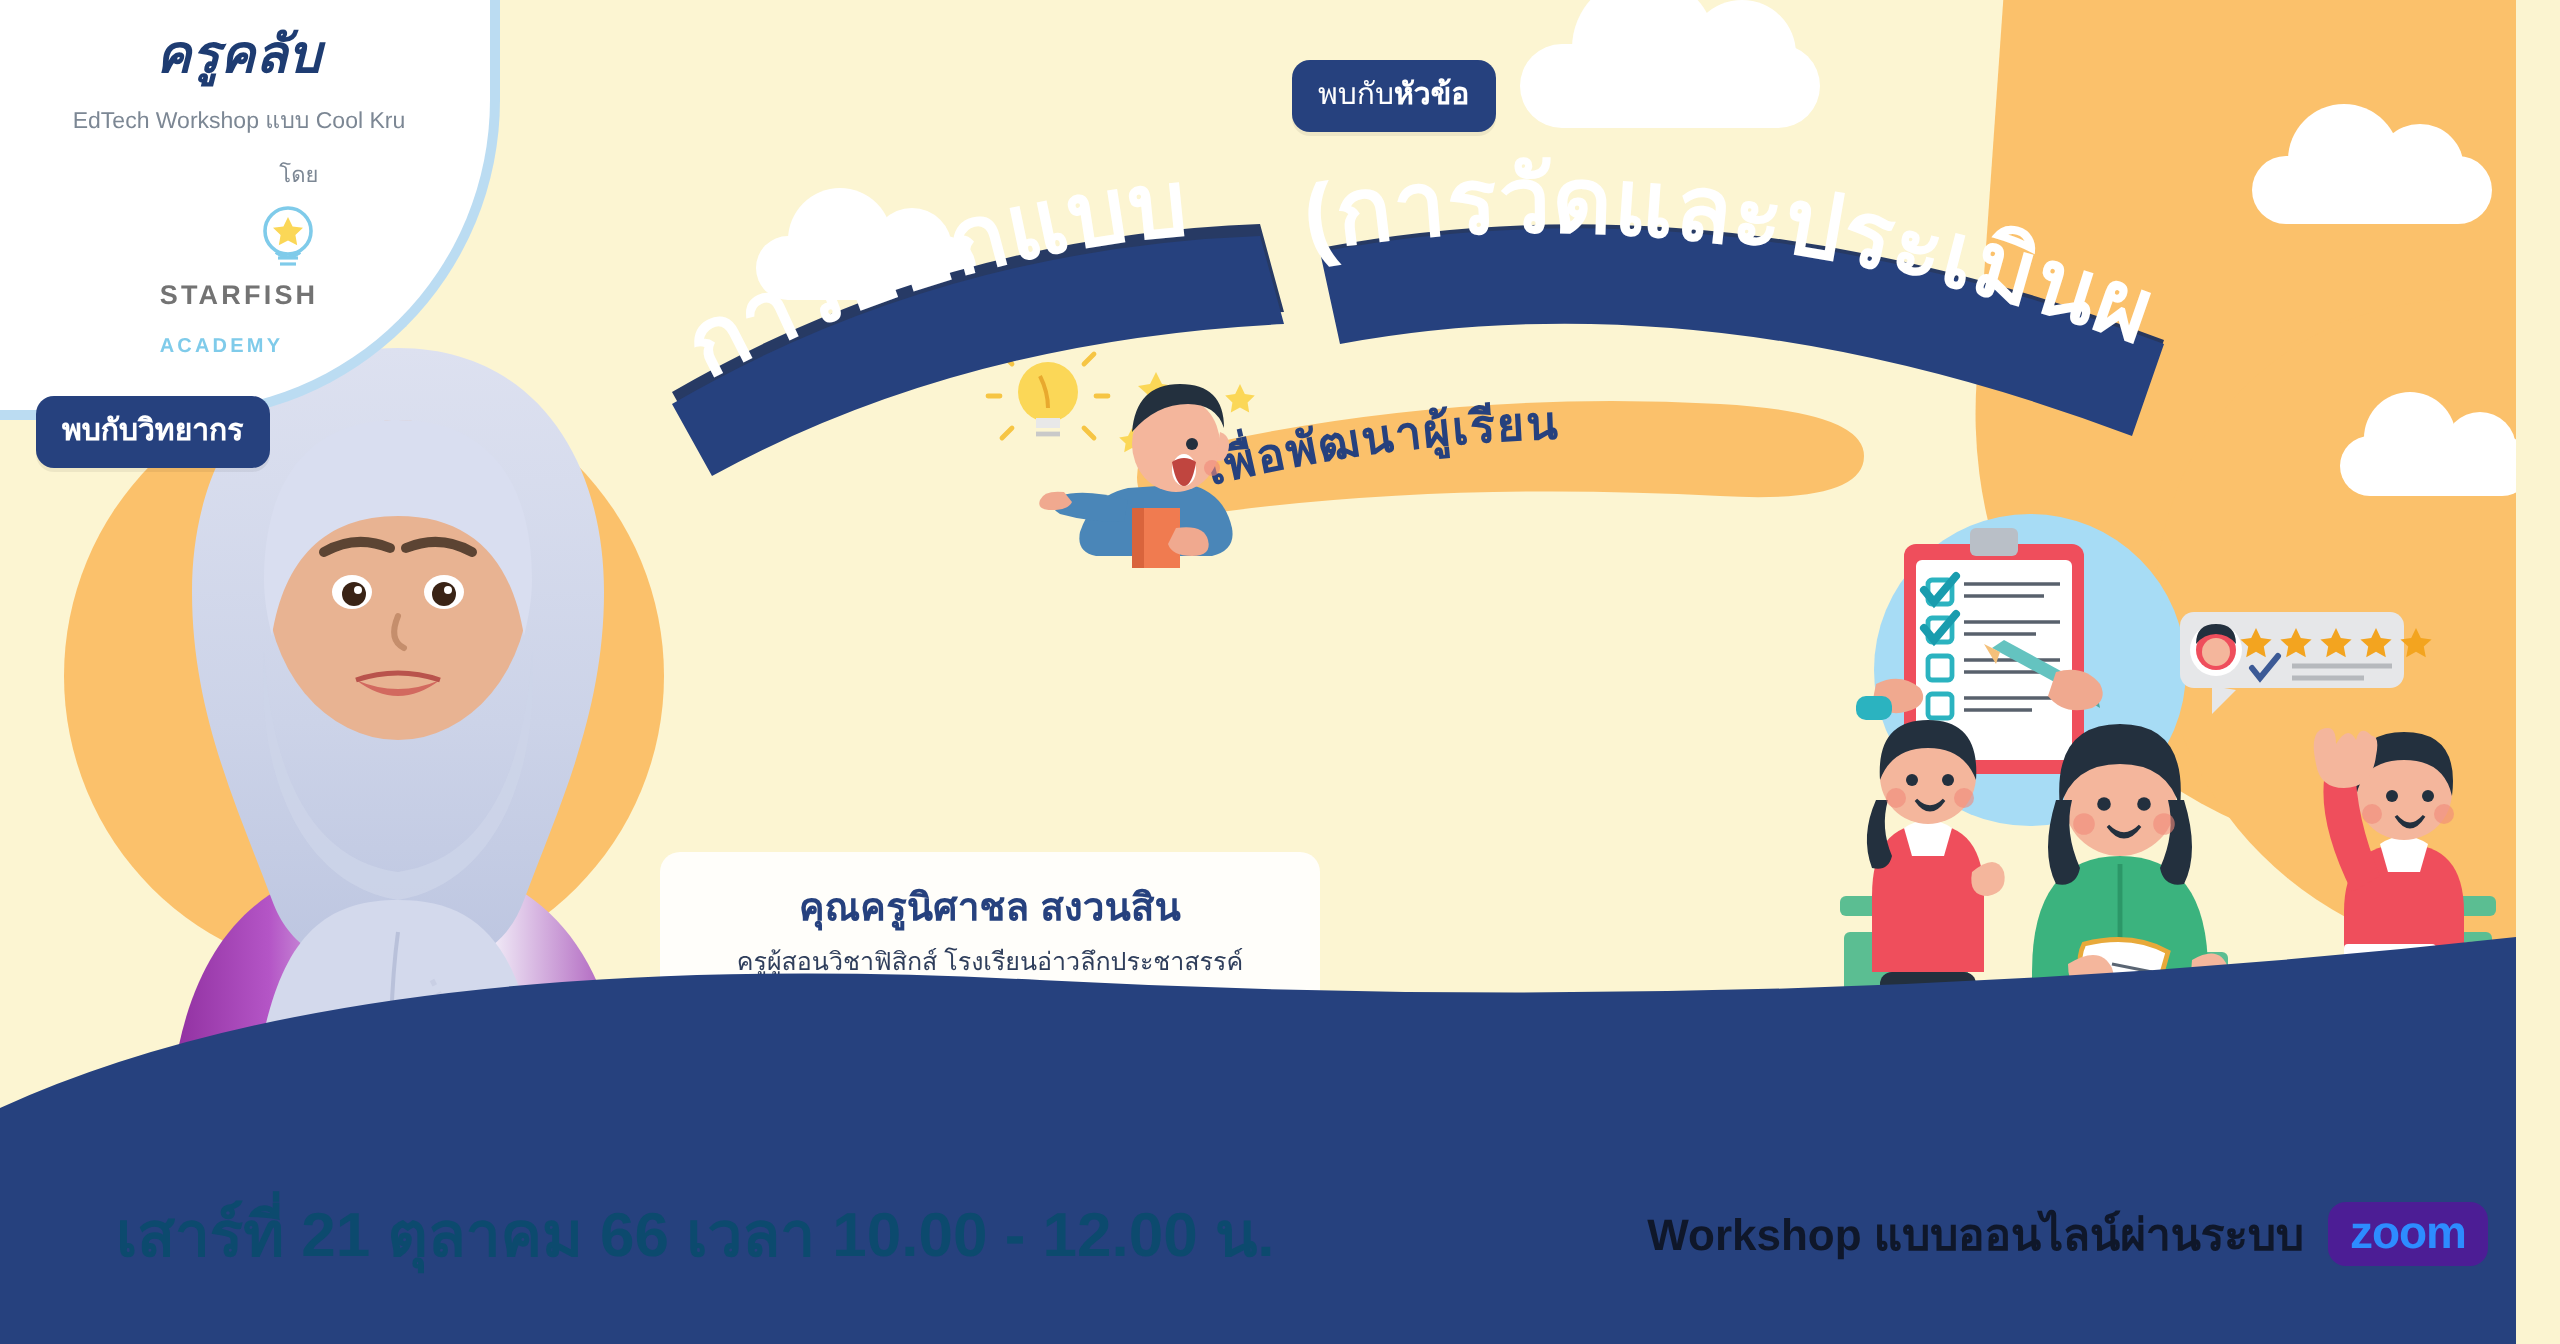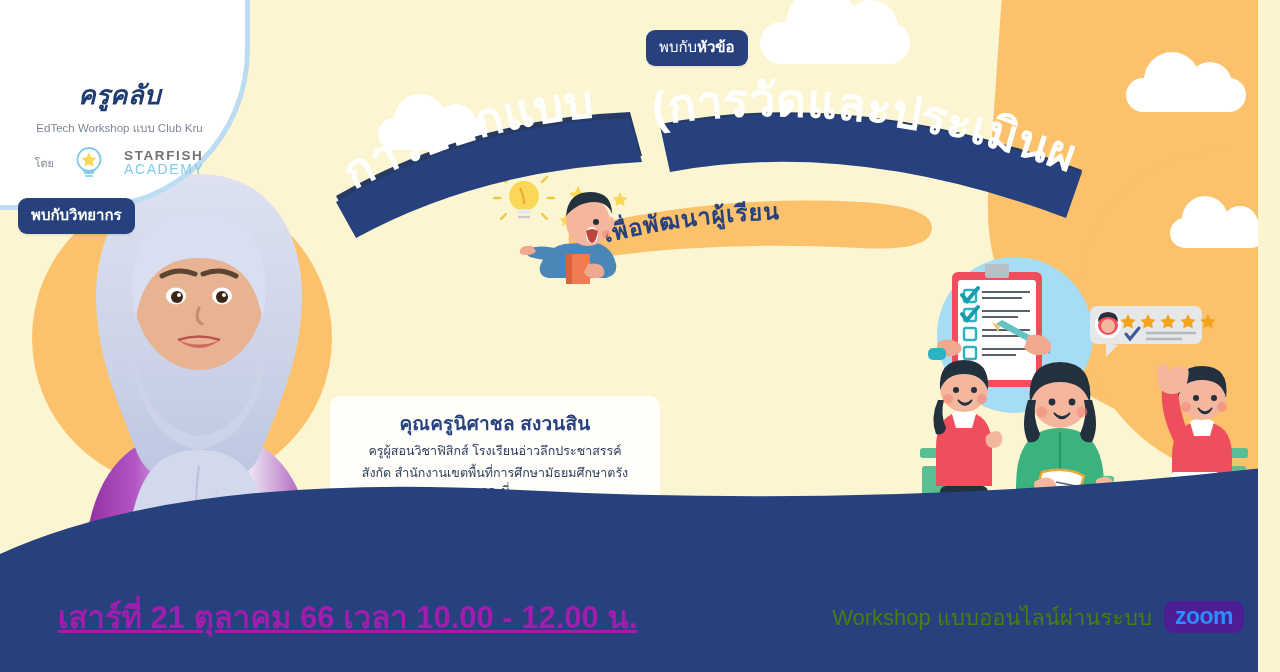--- a/index.html
+++ b/index.html
@@ -62,26 +62,26 @@
   }
   .kru-title {
     color: #1E3C72; font-weight: bold; font-style: italic;
     font-size: 26px; line-height: 1.15; text-align: center;
     letter-spacing: .3px;
   }
   .kru-sub {
     color: #7C8794; font-size: 11.5px; margin-top: 8px; text-align: center;
   }
   .logo-row {
-    display: flex; align-items: center; gap: 20px; margin-top: 9px;
+    display: flex; align-items: flex-end; gap: 6px; margin-top: 9px; flex-direction: column;
   }
   .logo-doy { color: #7C8794; font-size: 11px; }
   .logo-text { line-height: 1.0; }
   .logo-star { color: #737373; font-size: 13.5px; font-weight: bold; letter-spacing: 1.6px; }
-  .logo-acad { color: #7FCBEA; font-size: 14px; font-weight: normal; letter-spacing: 1.6px; }
+  .logo-acad { color: #7FCBEA; font-size: 10px; font-weight: bold; letter-spacing: 1.6px; margin-top: 15px; }
 
   
   .photo-circle {
     position: absolute; left: 32px; top: 188px;
     width: 300px; height: 300px; border-radius: 50%;
     background: #FBC16B; z-index: 3;
   }
   .speaker-photo {
     position: absolute; left: 66px; top: 150px;
     width: 266px; height: 430px; z-index: 5;
@@ -110,21 +110,21 @@
   }
 
   
   .mascot { position: absolute; left: 492px; top: 168px; z-index: 14; }
 
   
   .illus { position: absolute; left: 900px; top: 250px; z-index: 8; }
 
   
   .name-card {
-    position: absolute; left: 330px; top: 396px;
+    position: absolute; left: 330px; top: 426px;
     width: 330px; padding: 12px 16px 12px;
     background: rgba(255,255,255,.88);
     border-radius: 10px; text-align: center; z-index: 16;
   }
   .name-main {
     color: #26417E; font-size: 19px; font-weight: bold; letter-spacing: .2px;
   }
   .name-line {
     color: #2F3E5B; font-size: 12.5px; line-height: 1.45; margin-top: 4px;
   }
@@ -132,24 +132,24 @@
   
   .footer-wave {
     position: absolute; left: 0; bottom: 0; width: 1280px; height: 210px; z-index: 18;
   }
   .footer-content {
     position: absolute; left: 0; bottom: 0; width: 1280px; height: 100px;
     display: flex; align-items: center; justify-content: space-between;
     padding: 0 36px 10px 58px; z-index: 19;
   }
   .footer-date {
-    color: #a21caf; font-size: 31px; font-weight: bold; white-space: nowrap; text-decoration: underline;
+    color: #0c4a6e; font-size: 31px; font-weight: bold; white-space: nowrap;
   }
   .footer-right { display: flex; align-items: center; gap: 12px; }
-  .footer-online { color: #4d7c0f; font-size: 22px; font-weight: normal; white-space: nowrap; }
+  .footer-online { color: #0f172a; font-size: 22px; font-weight: bold; white-space: nowrap; }
   .zoom-badge {
     background: #4c1d95; border-radius: 9px; padding: 4px 11px 5px;
     display: flex; align-items: center;
   }
   .zoom-badge span {
     color: #2D8CFF; font-size: 23px; font-weight: bold; letter-spacing: -.5px; line-height: 1;
   }
 </style>
 </head>
 <body>
@@ -210,21 +210,21 @@
     <path d="M133 300 C86 300 64 330 58 430 L208 430 C202 330 180 300 133 300 Z" fill="#D3D9EC"></path>
     <path d="M133 316 q-6 44 -2 114" stroke="#B9C1DA" stroke-width="2" fill="none"></path>
 
     <path d="M150 340 q14 26 22 54" stroke="#C9CFE4" stroke-width="2.5" fill="none" stroke-dasharray="3 4"></path>
   </svg>
 
   <div class="left-card">
     <div class="kru-title">
       <div>ครูคลับ</div>
     </div>
-    <div class="kru-sub">EdTech Workshop แบบ Club Kru</div>
+    <div class="kru-sub">EdTech Workshop แบบ Cool Kru</div>
     <div class="logo-row">
       <span class="logo-doy">โดย</span>
       <svg width="30" height="33" viewBox="0 0 30 33">
         <circle cx="15" cy="13.5" r="11.5" fill="none" stroke="#7FCBEA" stroke-width="1.8"></circle>
         <path d="M15 6.5 l2.3 4.7 5.2 .7 -3.8 3.6 .9 5.1 -4.6-2.4 -4.6 2.4 .9-5.1 -3.8-3.6 5.2-.7 Z" fill="#FBD757"></path>
         <path d="M9 24 q6 5 12 0" fill="none" stroke="#7FCBEA" stroke-width="1.8"></path>
         <line x1="10" y1="27" x2="20" y2="27" stroke="#7FCBEA" stroke-width="1.6"></line>
         <line x1="11" y1="30" x2="19" y2="30" stroke="#7FCBEA" stroke-width="1.6"></line>
       </svg>
       <span class="logo-text">

